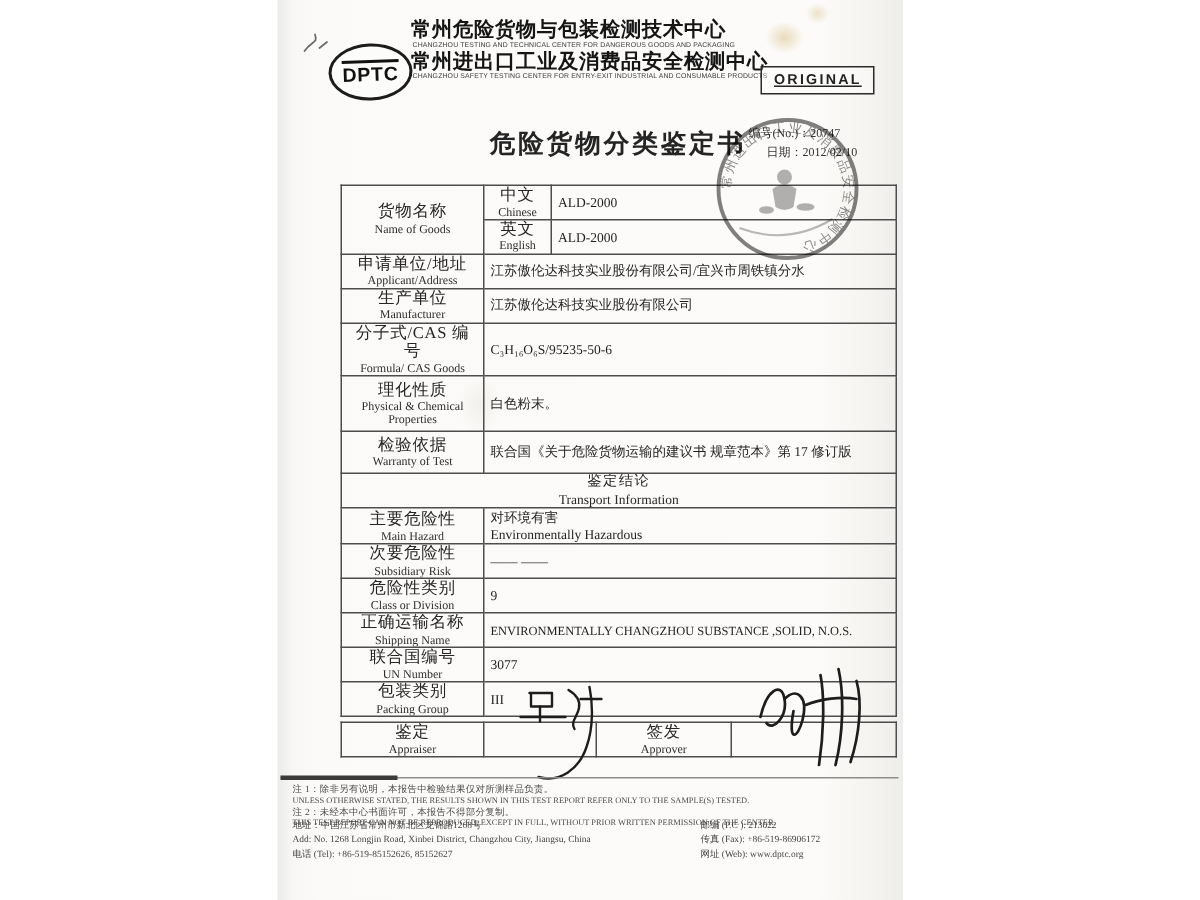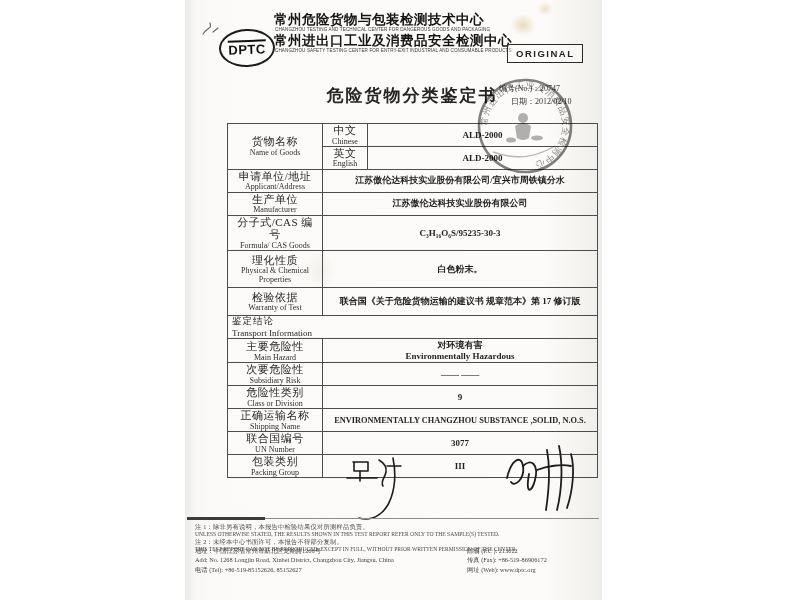--- a/index.html
+++ b/index.html
@@ -24,43 +24,43 @@
     display:flex;align-items:center;justify-content:center;
     font-family:"Liberation Sans","DejaVu Sans",sans-serif;font-weight:bold;font-size:13px;color:#111;
     letter-spacing:.5px;transform:rotate(-2deg);background:rgba(255,255,255,.4);
   }
   .logo .bar{border-top:2px solid #111;padding-top:0px;}
   .orgblock{position:absolute;left:89px;top:13px;width:230px;line-height:1;}
   .org-cn{font-family:"Liberation Sans","DejaVu Sans",sans-serif;font-weight:bold;font-size:13.5px;color:#151515;letter-spacing:.5px;white-space:nowrap;}
   .org-en{font-family:"Liberation Sans","DejaVu Sans",sans-serif;font-size:4.6px;color:#3a3a3a;letter-spacing:.1px;margin:1px 0 2px 1px;white-space:nowrap;}
   .original-box{
     position:absolute;left:322px;top:44px;border:1.5px solid #2a2a2a;padding:3px 8px;
-    font-family:"Liberation Sans","DejaVu Sans",sans-serif;font-weight:bold;font-size:9.5px;color:#222;letter-spacing:1.5px;background:rgba(255,255,255,.3);
+    font-family:"Liberation Sans","DejaVu Sans",sans-serif;font-weight:bold;font-size:9.5px;color:#222;letter-spacing:1.5px;background:rgba(255,255,255,.3);text-decoration:underline;
   }
   .doc-title-cn{position:absolute;left:42px;top:84px;width:370px;text-align:center;font-size:17px;font-weight:bold;color:#242424;letter-spacing:2px;}
   .doc-title-en{position:absolute;left:42px;top:101px;width:370px;text-align:center;font-size:9.5px;font-weight:bold;color:#2a2a2a;}
   .no-line{position:absolute;left:314px;top:83px;font-size:8px;color:#333;white-space:nowrap;}
   .date-line{position:absolute;left:326px;top:96px;font-size:8px;color:#333;white-space:nowrap;}
 
   
   .pencil{position:absolute;left:14px;top:20px;}
 
   
   table{border-collapse:collapse;table-layout:fixed;}
   .cert-table{position:absolute;left:42px;top:123px;width:370px;}
   .cert-table td{border:1px solid #4d4d4d;padding:0 4px;vertical-align:middle;overflow:hidden;}
   .sign-table{position:absolute;left:42px;top:482px;width:370px;margin-top:-1px;}
   .sign-table td{border:1px solid #4d4d4d;padding:0 4px;vertical-align:middle;}
   tr.h21{height:21px}tr.h22{height:22px}tr.h23{height:23px}tr.h24{height:24px}tr.h28{height:28px}tr.h37{height:37px}
   .lbl{text-align:center;line-height:1.15;}
   .lbl .cn{font-size:11px;color:#262626;letter-spacing:.5px;}
   .lbl .en{font-size:8px;color:#2e2e2e;}
-  .val{font-size:9px;color:#1f1f1f;text-align:center;padding-left:7px;font-weight:bold;}
+  .val{font-size:9px;color:#1f1f1f;text-align:left;padding-left:7px;}
   .val.en{font-family:"Liberation Serif","DejaVu Serif",serif;}
-  .sec-hd{text-align:left;line-height:1.2;}
+  .sec-hd{text-align:center;line-height:1.2;}
   .sec-hd .cn{font-size:9.5px;color:#242424;letter-spacing:1px;}
   .sec-hd .en{font-size:9px;color:#2a2a2a;}
   .two-line{line-height:1.25;}
 
   .validity{position:absolute;left:45px;top:483px;font-size:9px;font-weight:bold;color:#222;letter-spacing:.5px;}
 
   
   .divider{position:absolute;left:2px;top:518px;width:412px;height:1px;background:#8d8d8b;}
   .divider-dark{position:absolute;left:2px;top:517px;width:78px;height:2.5px;background:#3b3b3b;}
   .notes{position:absolute;left:10px;top:523px;width:400px;line-height:1.25;color:#4a4a4a;}
@@ -144,21 +144,21 @@
         <div class="cn">生产单位</div>
         <div class="en">Manufacturer</div>
       </td>
       <td colspan="2" class="val">江苏傲伦达科技实业股份有限公司</td>
     </tr>
     <tr class="h23">
       <td class="lbl">
         <div class="cn">分子式/CAS 编号</div>
         <div class="en">Formula/ CAS Goods</div>
       </td>
-      <td colspan="2" class="val en">C₃H₁₆O₆S/95235-30-3</td>
+      <td colspan="2" class="val en">C₃H₁₆O₆S/95235-50-6</td>
     </tr>
     <tr class="h37">
       <td class="lbl">
         <div class="cn">理化性质</div>
         <div class="en">Physical &amp; Chemical Properties</div>
       </td>
       <td colspan="2" class="val">白色粉末。</td>
     </tr>
     <tr class="h28">
       <td class="lbl">
@@ -214,20 +214,42 @@
     <tr class="h22">
       <td class="lbl">
         <div class="cn">包装类别</div>
         <div class="en">Packing Group</div>
       </td>
       <td colspan="2" class="val en">III</td>
     </tr>
   </tbody>
     </table>
 
+  <table class="sign-table">
+    <colgroup>
+        <col style="width:95px">
+        <col style="width:75px">
+        <col style="width:90px">
+        <col style="width:110px">
+      </colgroup>
+    <tbody>
+        <tr class="h23">
+      <td class="lbl">
+        <div class="cn">鉴定</div>
+        <div class="en">Appraiser</div>
+      </td>
+      <td></td>
+      <td class="lbl">
+        <div class="cn">签发</div>
+        <div class="en">Approver</div>
+      </td>
+      <td></td>
+    </tr>
+  </tbody>
+    </table>
 
   <svg class="sig-appraiser" width="110" height="75">
     <g stroke="#1d1d1d" stroke-width="1.6" fill="none" stroke-linecap="round">
       <path d="M18,10 h15 M19,10 v9 M33,10 v9 M19,19 h14"></path>
       <path d="M12,26 h30"></path>
       <path d="M25,19 v10"></path>
       <path d="M44,8 c5,3 8,7 7,12 c-1,6 -6,9 -3,14"></path>
       <path d="M52,14 h14"></path>
       <path d="M58,6 c2,10 3,26 -2,40 c-5,15 -18,24 -32,20"></path>
     </g>

